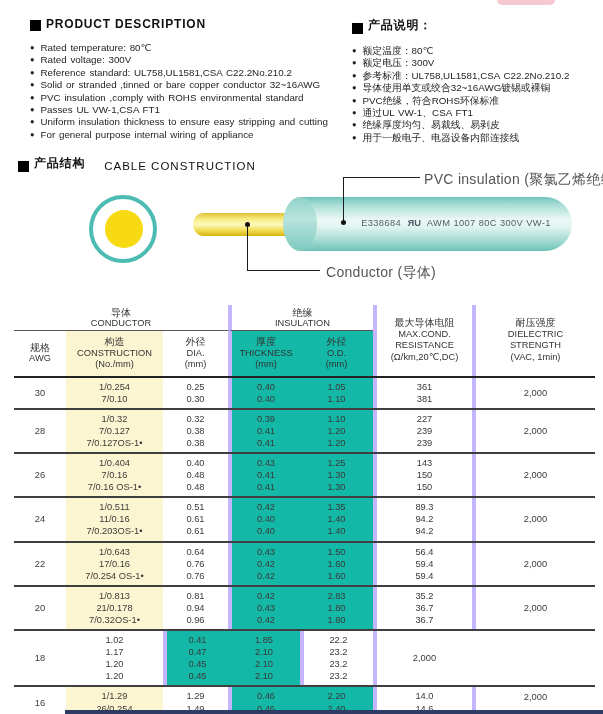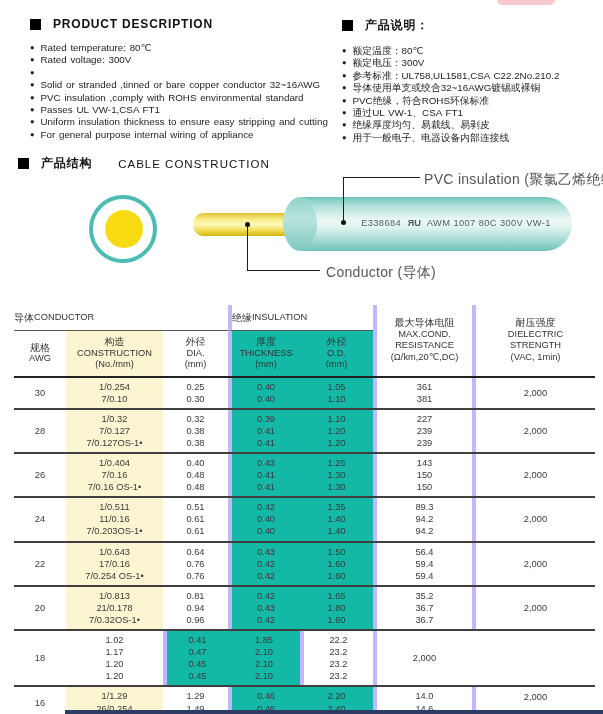--- a/index.html
+++ b/index.html
@@ -1,27 +1,27 @@
 <!DOCTYPE html>
 <html><head>
 <meta charset="utf-8">
 <style>
   html,body{margin:0;padding:0}
   body{
     position:relative;width:603px;height:714px;overflow:hidden;background:#fff;
     font-family:"Liberation Sans","DejaVu Sans",sans-serif;color:#222;
   }
   
-  .sec-header{display:flex;align-items:center;gap:12px;font-weight:bold;font-size:12px;letter-spacing:.8px;color:#111}
+  .sec-header{display:flex;align-items:flex-end;gap:5px;font-weight:bold;font-size:12px;letter-spacing:.8px;color:#111}
   .sq{width:11px;height:11px;background:#000;flex:0 0 auto}
   .sec-header .en-sub{font-weight:normal;font-size:11.5px;letter-spacing:1px;margin-left:14px}
   
   .desc-section{position:absolute;top:17px;left:0;width:603px;display:flex}
   .desc-col-en{margin-left:30px;width:312px}
-  .desc-col-zh{margin-left:0;width:245px}
+  .desc-col-zh{margin-left:10px;width:245px}
   .bullets{margin-top:11px}
   .bullet-line{display:flex;gap:6px;font-size:9.8px;line-height:12.4px;color:#1e1e1e;align-items:flex-start;word-spacing:1px}
   .bullet{font-size:7.5px;line-height:12.4px;flex:0 0 auto}
   
   #sec2-header{position:absolute;left:18px;top:155px}
   .abs{position:absolute}
   .xsec-outer{left:89px;top:195px;width:68px;height:68px;border:4px solid #4cbcb2;border-radius:50%;box-sizing:border-box;background:#fff}
   .xsec-inner{left:105px;top:210px;width:38px;height:38px;border-radius:50%;background:#f8da12}
   .rod{left:193px;top:213px;width:118px;height:23px;border-radius:11px;z-index:1;
        background:linear-gradient(180deg,#dfc234 0%,#f9ed86 28%,#fdf8bc 50%,#f2dd55 75%,#d3b40c 100%)}
@@ -32,21 +32,21 @@
   .print{left:340px;top:218px;width:232px;text-align:center;font-size:9.3px;color:#4e5f68;letter-spacing:.4px;z-index:4;white-space:nowrap}
   .ul-r{display:inline-block;transform:scaleX(-1);font-weight:bold}
   .ul-u{font-weight:bold}
   .lline{background:#1c1c1c;z-index:4}
   .ldot{width:5px;height:5px;border-radius:50%;background:#111;z-index:5}
   .dlabel{font-size:14px;color:#555;letter-spacing:.3px;z-index:4;white-space:nowrap}
   
   .spec-table{position:absolute;left:14px;top:305px;width:581px}
   .t-grid{display:grid;grid-template-columns:52px 97px 65px 72px 73px 99px 123px}
   .t-head{grid-template-rows:26px auto;border-bottom:2px solid #222}
-  .gh{grid-row:1;display:flex;flex-direction:row;justify-content:flex-start;align-items:center;
+  .gh{grid-row:1;display:flex;flex-direction:column;justify-content:center;align-items:center;
       font-size:9.3px;line-height:11px;border-bottom:1px solid #555;color:#333}
   .sub{grid-row:2;display:flex;flex-direction:column;justify-content:center;align-items:center;
       font-size:9.3px;line-height:11.5px;padding:5px 0;color:#333;text-align:center}
   .span-head{grid-row:1/3;display:flex;flex-direction:column;justify-content:center;align-items:center;
       font-size:9.3px;line-height:11.5px;color:#333;text-align:center}
   .zh{font-size:10px}
   .bl{border-left:4px solid #c4b5fd}
   .bg-yellow{background:#fcf5d1}
   .bg-blue{background:#14b8a6}
   .tc{display:flex;flex-direction:column;justify-content:center;align-items:center;
@@ -72,20 +72,21 @@
         <div class="bullet-line">
           <span class="bullet">●</span>
           <span>Rated temperature: 80℃</span>
         </div>
         <div class="bullet-line">
           <span class="bullet">●</span>
           <span>Rated voltage: 300V</span>
         </div>
         <div class="bullet-line">
           <span class="bullet">●</span>
+          <span>Reference standard: UL758,UL1581,CSA C22.2No.210.2</span>
         </div>
         <div class="bullet-line">
           <span class="bullet">●</span>
           <span>Solid or stranded ,tinned or bare copper conductor 32~16AWG</span>
         </div>
         <div class="bullet-line">
           <span class="bullet">●</span>
           <span>PVC insulation ,comply with ROHS environmental standard</span>
         </div>
         <div class="bullet-line">
@@ -371,21 +372,21 @@
           <div class="tline">0.81</div>
           <div class="tline">0.94</div>
           <div class="tline">0.96</div>
         </div>
         <div class="tc c-thickness bg-blue bl">
           <div class="tline">0.42</div>
           <div class="tline">0.43</div>
           <div class="tline">0.42</div>
         </div>
         <div class="tc c-od bg-blue">
-          <div class="tline">1.65</div>
+          <div class="tline">2.83</div>
           <div class="tline">1.80</div>
           <div class="tline">1.80</div>
         </div>
         <div class="tc c-resistance bl">
           <div class="tline">35.2</div>
           <div class="tline">36.7</div>
           <div class="tline">36.7</div>
         </div>
         <div class="tc c-dielectric bl">2,000</div>
       </div>

